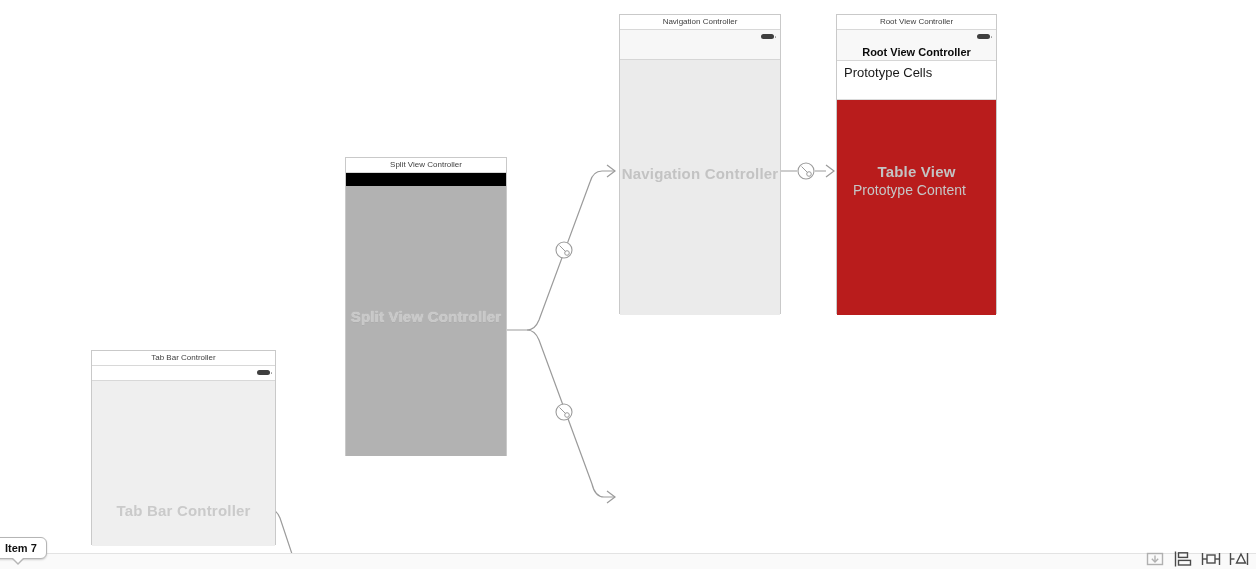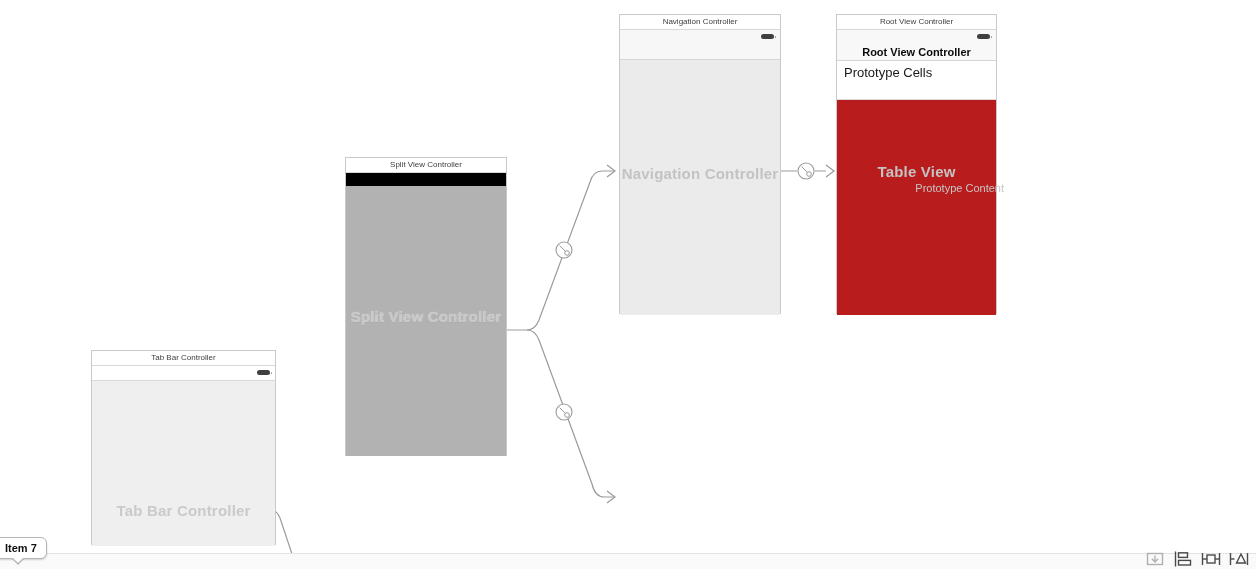--- a/index.html
+++ b/index.html
@@ -13,21 +13,21 @@
     height:14px;line-height:13px;text-align:center;font-size:8px;color:#404040;
     background:#fff;border-bottom:1px solid #d8d8d8;white-space:nowrap;overflow:hidden;
   }
   .navbar{position:relative;border-bottom:1px solid #d6d6d6;}
   .battery{position:absolute;right:6px;top:4px;width:13px;height:5px;border-radius:2.5px;background:#3f3f3f;}
   .battery::after{content:"";position:absolute;right:-2px;top:1.5px;width:1.5px;height:2px;background:#9a9a9a;border-radius:1px;}
   .ph{
     position:absolute;left:0;width:100%;text-align:center;font-weight:bold;font-size:15px;
     color:#c3c3c3;letter-spacing:.2px;white-space:nowrap;
   }
-  .ph-sub{position:absolute;left:8px;width:100%;text-align:right;font-size:11px;color:#c6c6c6;}
+  .ph-sub{position:absolute;left:16px;width:100%;text-align:left;font-size:14px;color:#c6c6c6;}
   
   .scene.split{left:345px;top:157px;width:162px;height:299px;}
   .split .blackbar{height:13px;background:#000;}
   .split .body{position:relative;height:270px;background:#b2b2b2;}
   .split .ph{color:#c8c8c8;text-shadow:0 0 1px #e6e6e6, 0 1px 0 #a6a6a6;top:122px;}
   
   .scene.nav{left:619px;top:14px;width:162px;height:300px;}
   .nav .navbar{height:29px;background:#f7f7f7;}
   .nav .body{position:relative;height:255px;background:#ebebeb;}
   .nav .ph{top:105px;}

